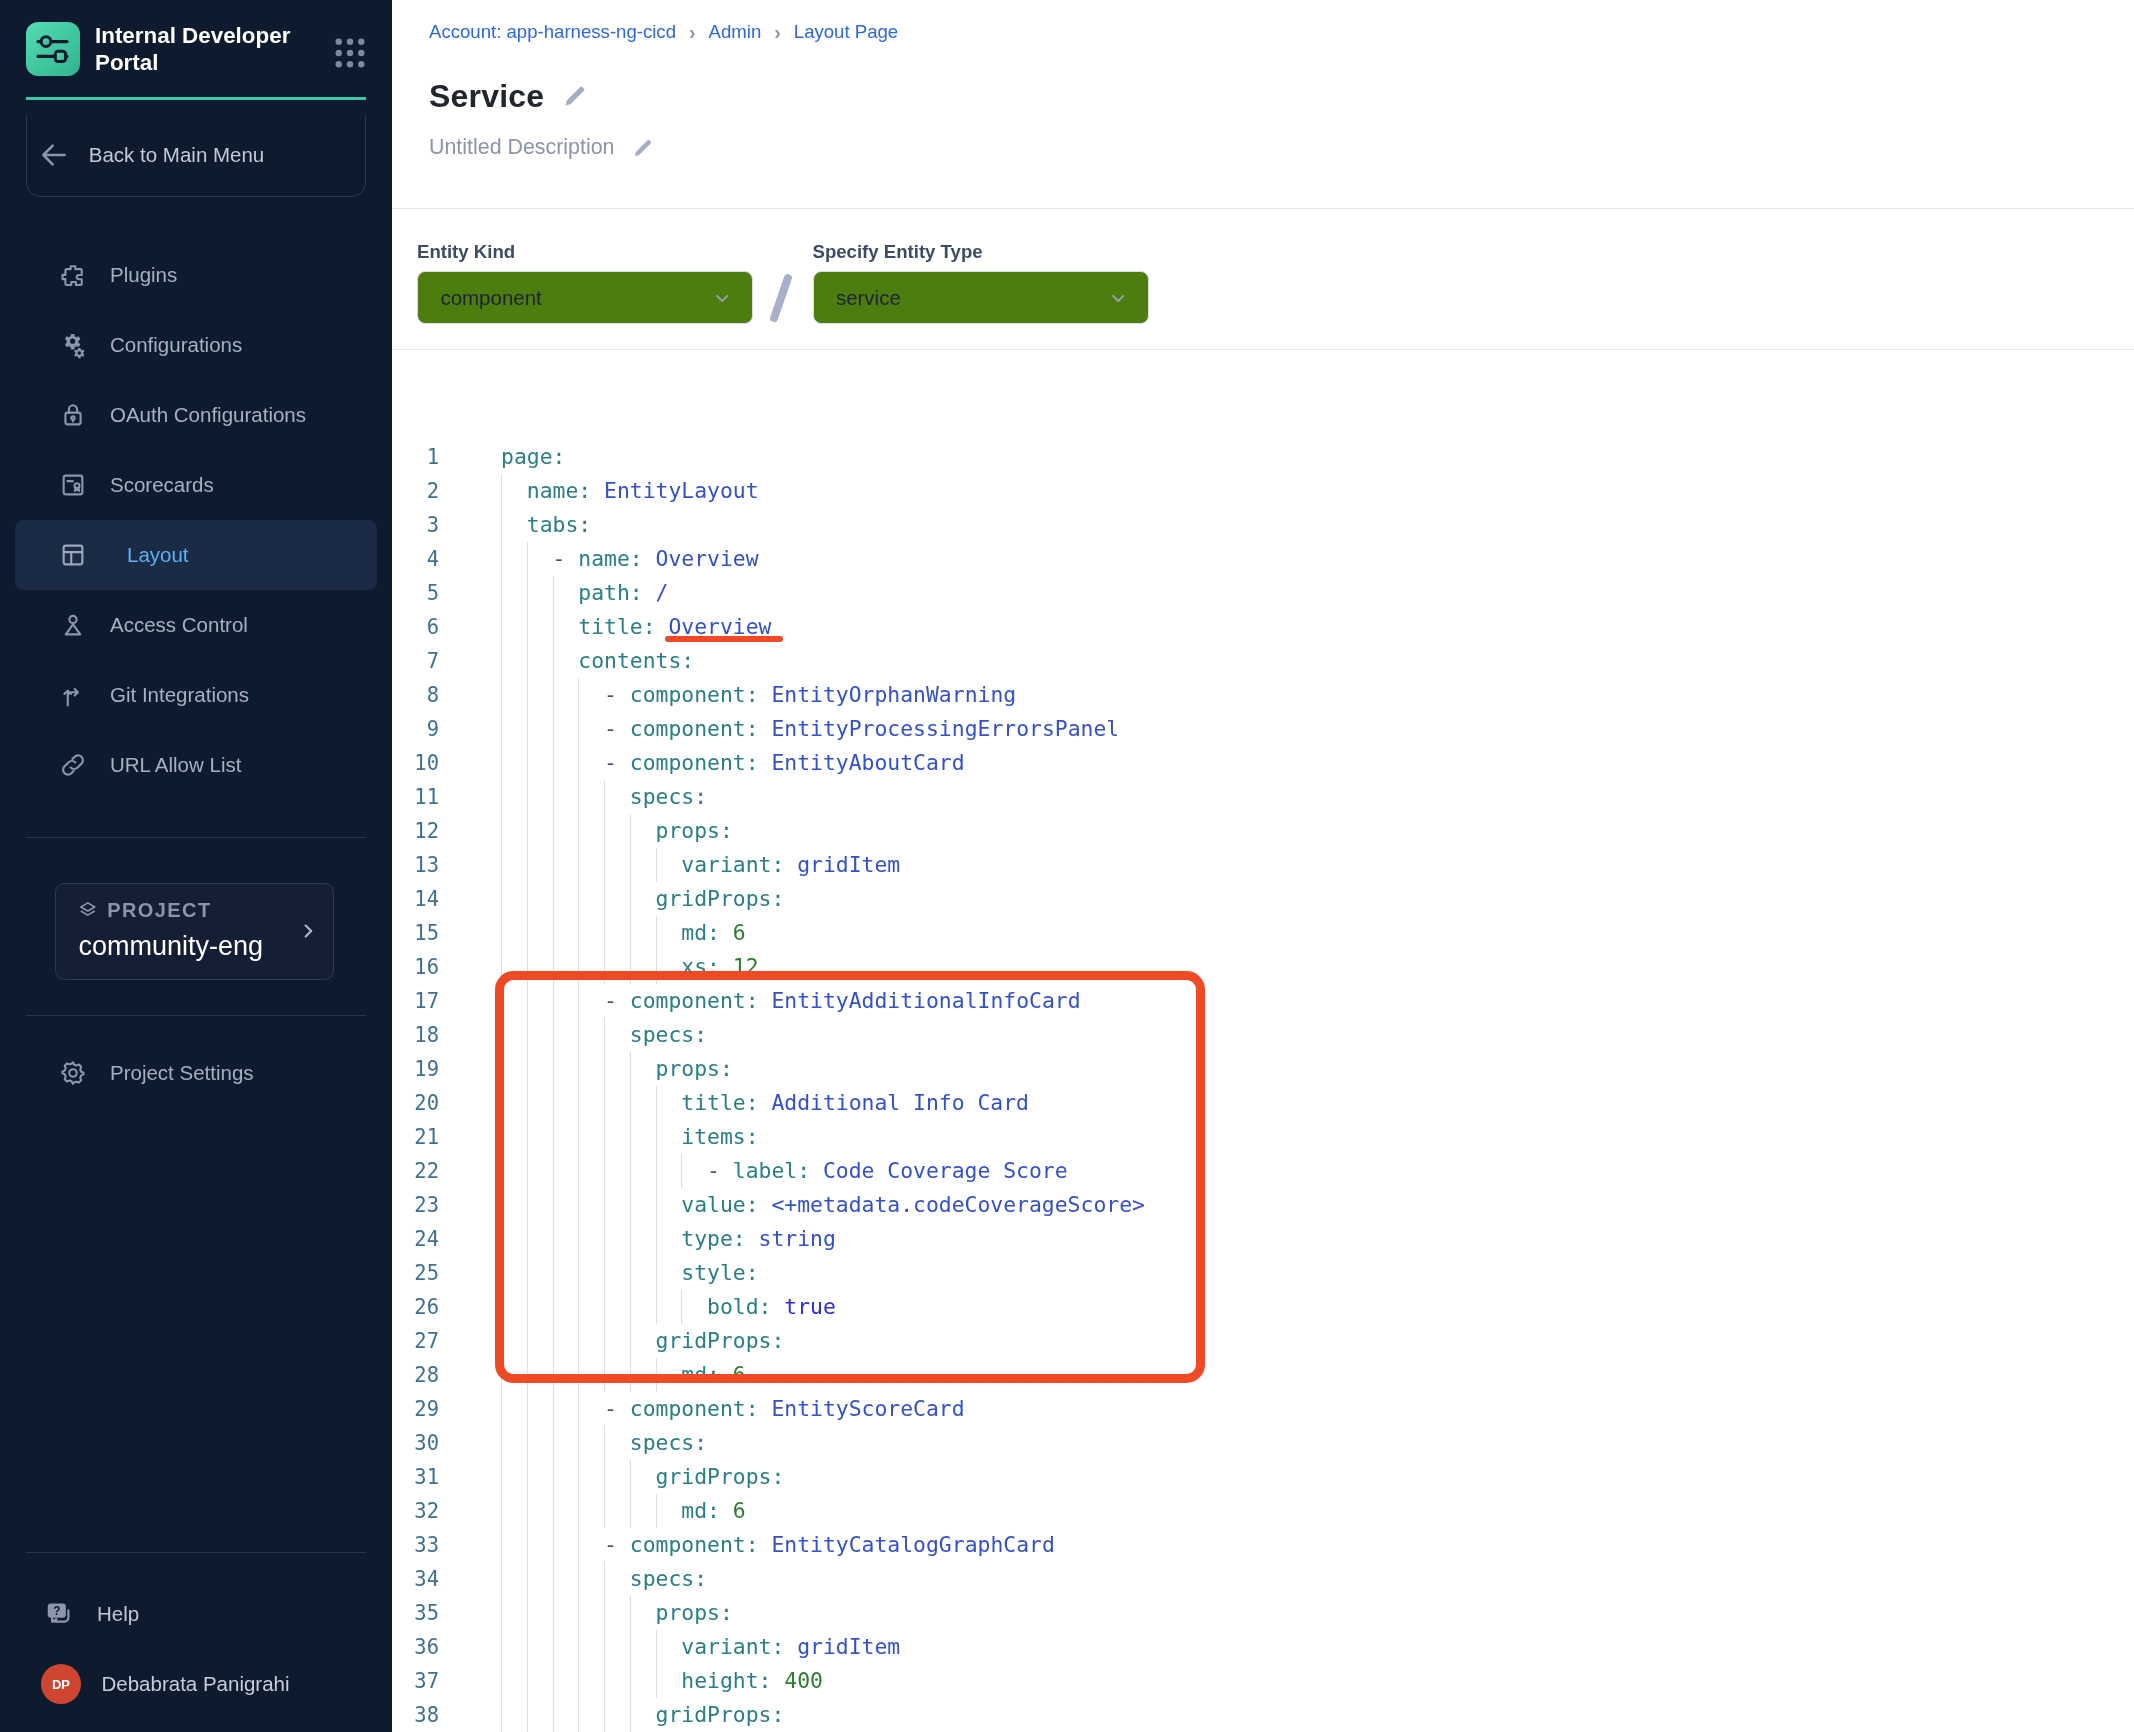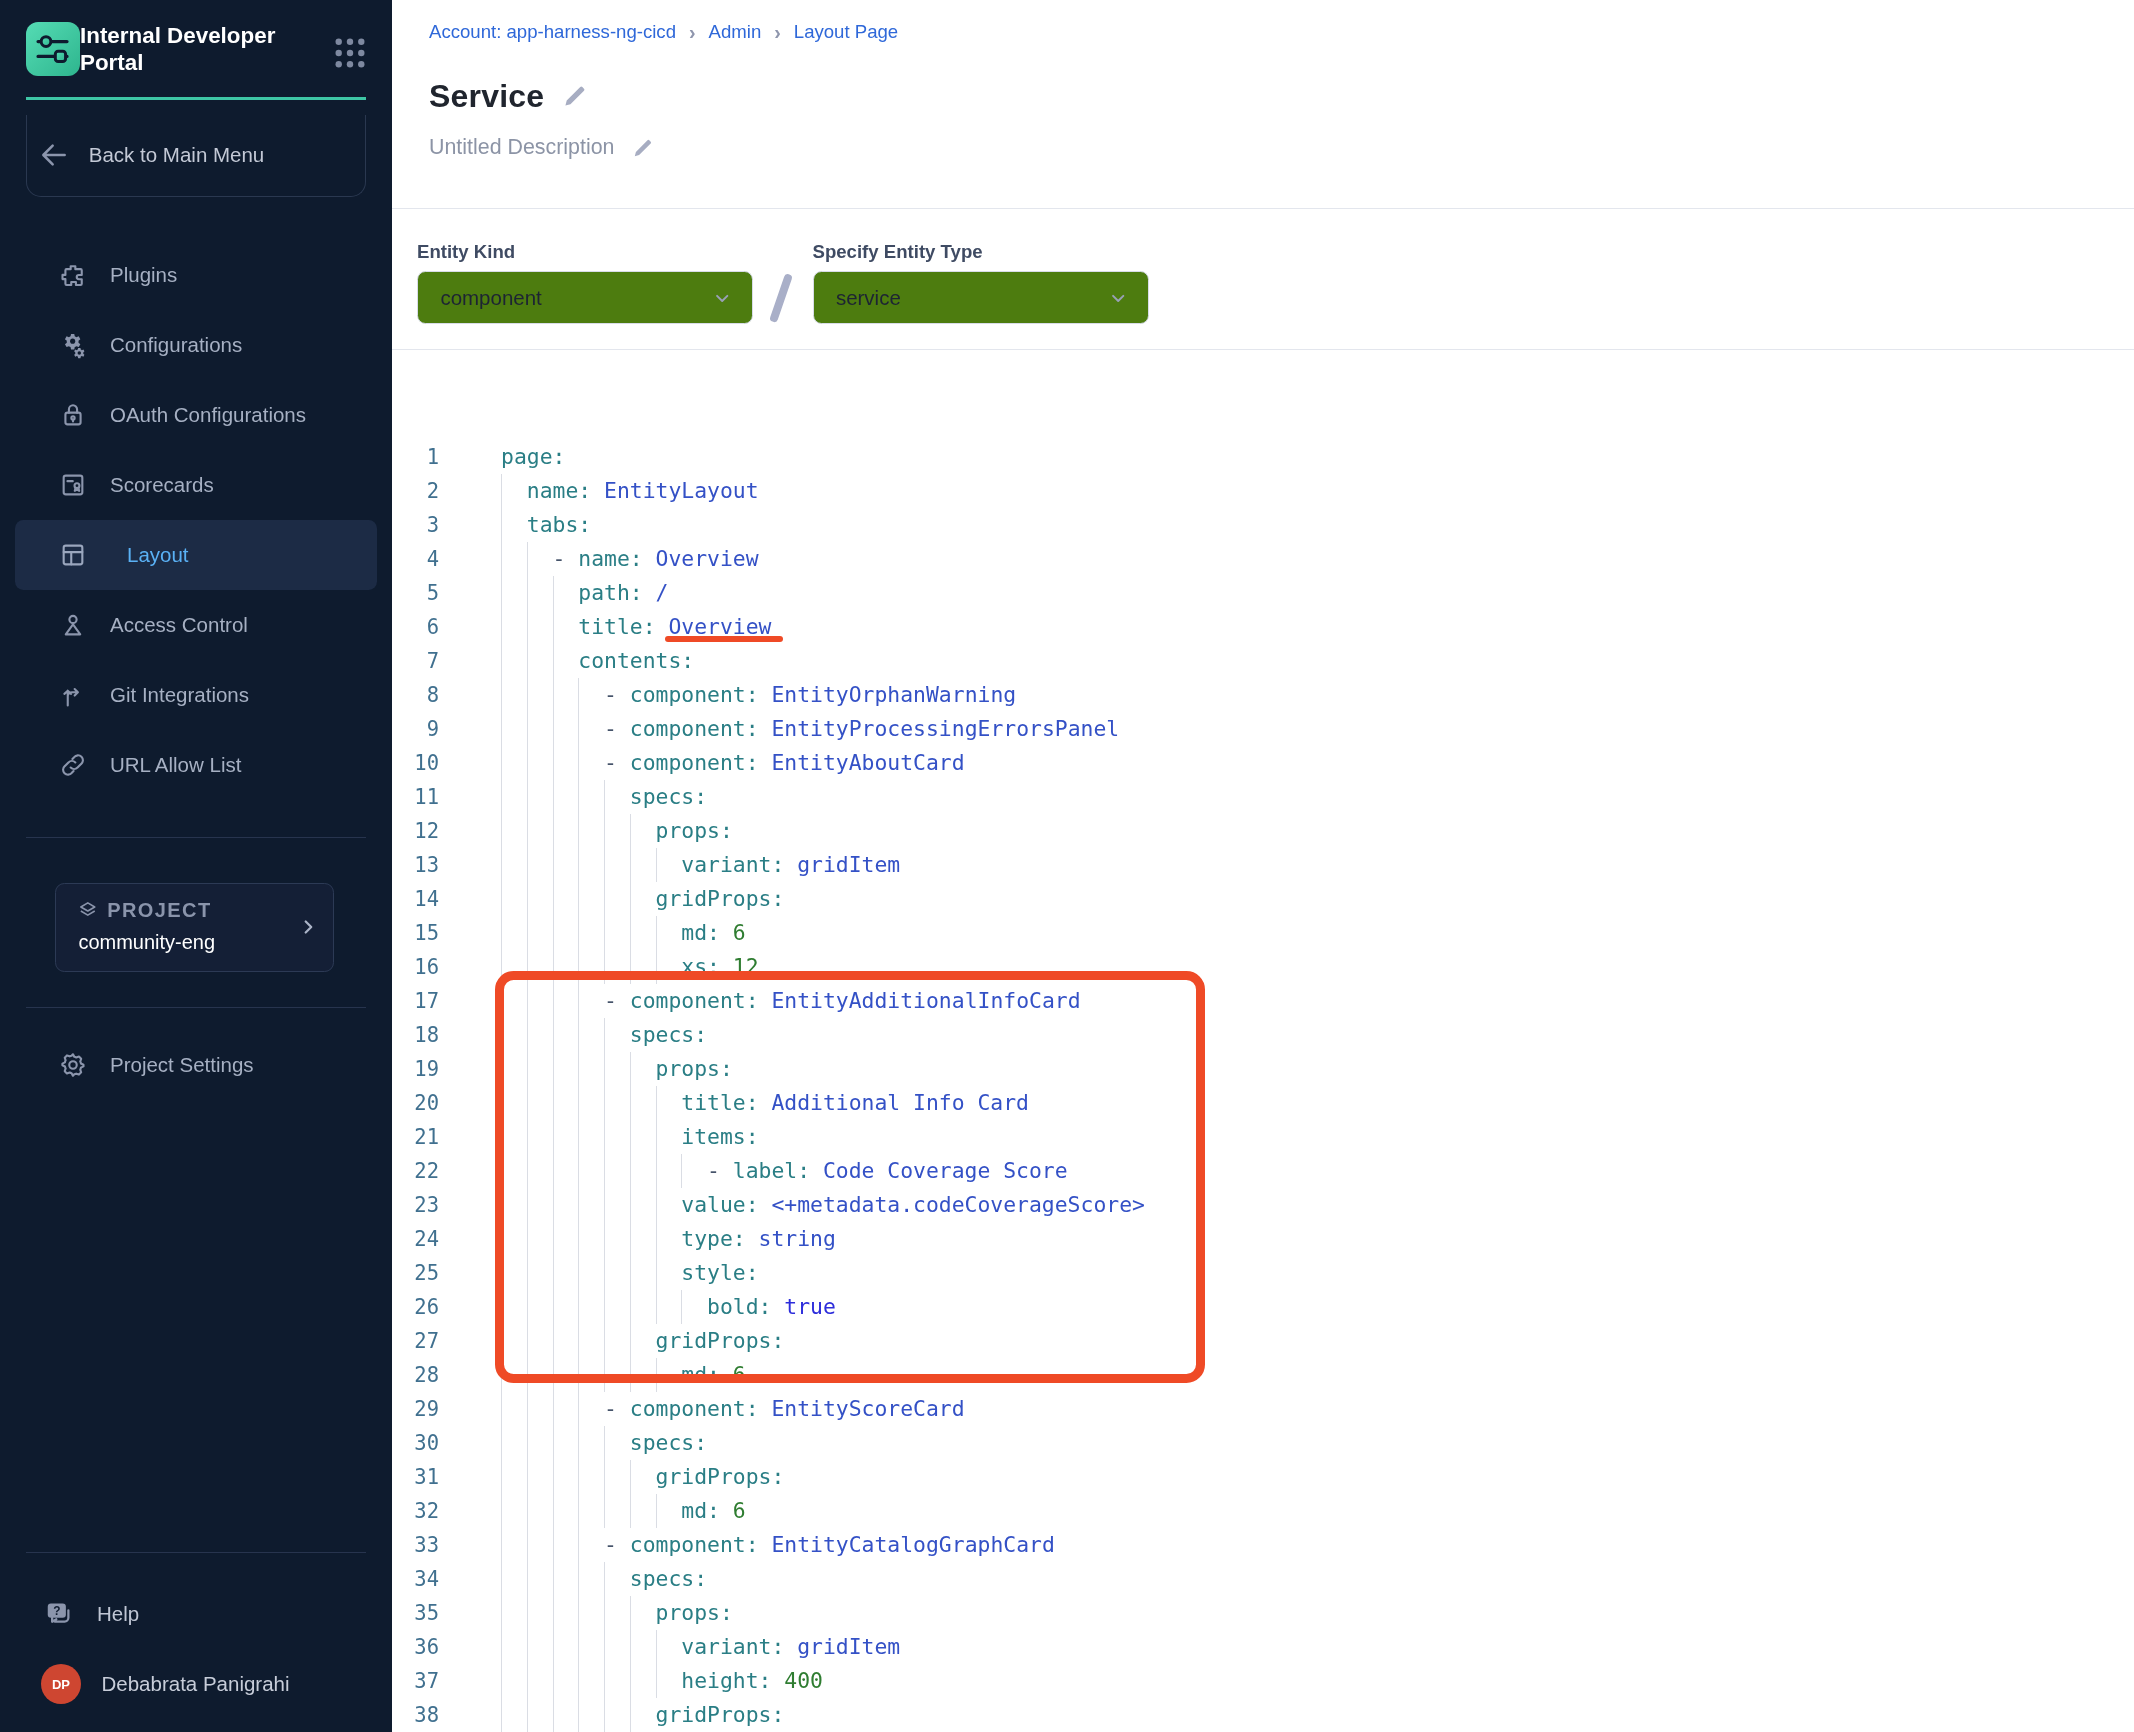--- a/index.html
+++ b/index.html
@@ -4,21 +4,21 @@
 <style>
   * { margin:0; padding:0; box-sizing:border-box; }
   html,body { width:2135px; height:1732px; }
   body { font-family:"Liberation Sans", sans-serif; background:#ffffff; overflow:hidden; position:relative; }
   #app { display:flex; width:2135px; height:1732px; }
 
   
   aside { width:392px; height:1732px; background:#0e1b2e; flex-shrink:0; display:flex; flex-direction:column; position:relative; }
   .logo-row { margin:22.4px 26px 0; display:flex; align-items:center; }
   .logo-badge { width:54px; height:54px; flex-shrink:0; }
-  .logo-title { color:#ffffff; font-size:22.4px; line-height:27px; font-weight:700; width:200px; }
+  .logo-title { margin-left:15px; color:#ffffff; font-size:22.4px; line-height:27px; font-weight:700; width:200px; }
   .dots-icon { margin-left:auto; margin-top:7.5px; }
   .teal-rule { height:2.8px; background:var(--teal); margin:20.5px 26px 0; border:0; }
   .back-box { margin:15px 26px 0; height:82px; display:flex; align-items:center; padding-left:11.2px;
               border-left:0.9px solid #2a3850; border-right:0.9px solid #2a3850; border-bottom:0.9px solid #2a3850;
               border-radius:0 0 15px 15px; cursor:pointer; }
   .back-box span.lbl { color:#c3c9d6; font-size:20.5px; margin-left:18.6px; }
   nav.menu { margin-top:43px; }
   nav.menu.tight { margin-top:22.4px; }
   .item { height:70px; display:flex; align-items:center; padding-left:44px; margin:0 15px; border-radius:8.4px; cursor:pointer; }
   .item .ic { width:28px; height:28px; flex-shrink:0; color:#8b95ac; }
@@ -26,21 +26,21 @@
   .item.active { background:#1c2b45; }
   .item.active .lb { color:var(--sel-blue);margin-left:40px; }
   .item.active .ic { color:#9aa6bd; }
   hr.sb-div { border:0; border-top:0.9px solid #27344e; margin:37px 26px 0; }
   hr.sb-div.m2 { margin-top:35px; }
   hr.sb-div.m0 { margin-top:0; }
   .project-card { margin:45px 26px 0; margin-left:55px; margin-right:58px; background:#141f36; border:0.9px solid #2c3a55;
                   border-radius:9.3px; padding:15px 18.6px 17px 22.4px; position:relative; cursor:pointer; }
   .project-card .prj-top { display:flex; align-items:center; color:#8a94ab; }
   .project-card .prj-label { font-size:20px; font-weight:700; letter-spacing:1.4px; margin-left:9.3px; }
-  .project-card .prj-name { color:#ffffff; font-size:20px; margin-top:9.3px; font-weight:500; }
+  .project-card .prj-name { color:#ffffff; font-size:27px; margin-top:9.3px; font-weight:500; }
   .project-card .chev { position:absolute; right:15px; top:50%; transform:translateY(-50%); color:#aab3c7; }
   .bottom-group { margin-top:auto; padding-bottom:13px; }
   .row-plain { height:70px; display:flex; align-items:center; padding-left:44px; cursor:pointer; }
   .row-plain .lb { margin-left:23px; font-size:20.5px; color:#bfc6d4; }
   .avatar { width:40px; height:40px; border-radius:50%; background:var(--avatar-bg); color:#fff; font-size:13px; font-weight:700;
             display:flex; align-items:center; justify-content:center; flex-shrink:0; }
   .user-row { height:70px; display:flex; align-items:center; padding-left:41px; cursor:pointer; }
   .user-row .lb { margin-left:20.5px; font-size:20.5px; color:#c7cdd9; }
 
   

